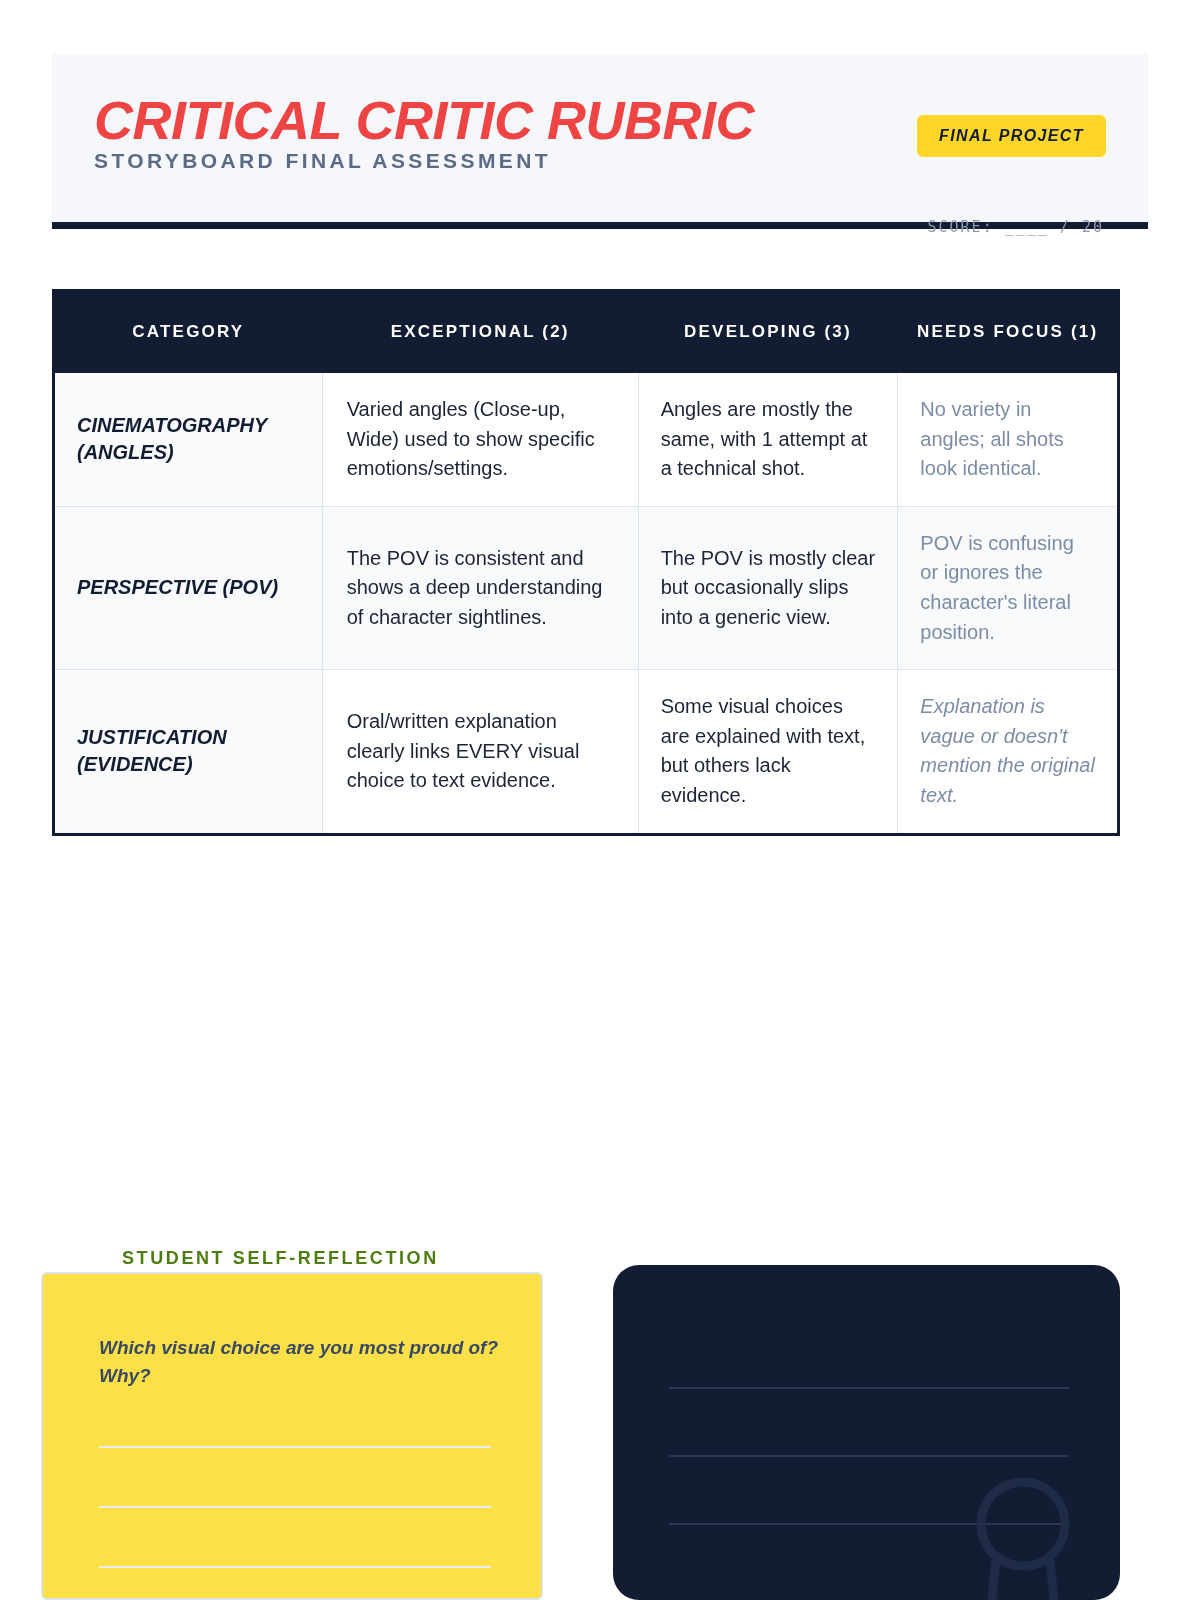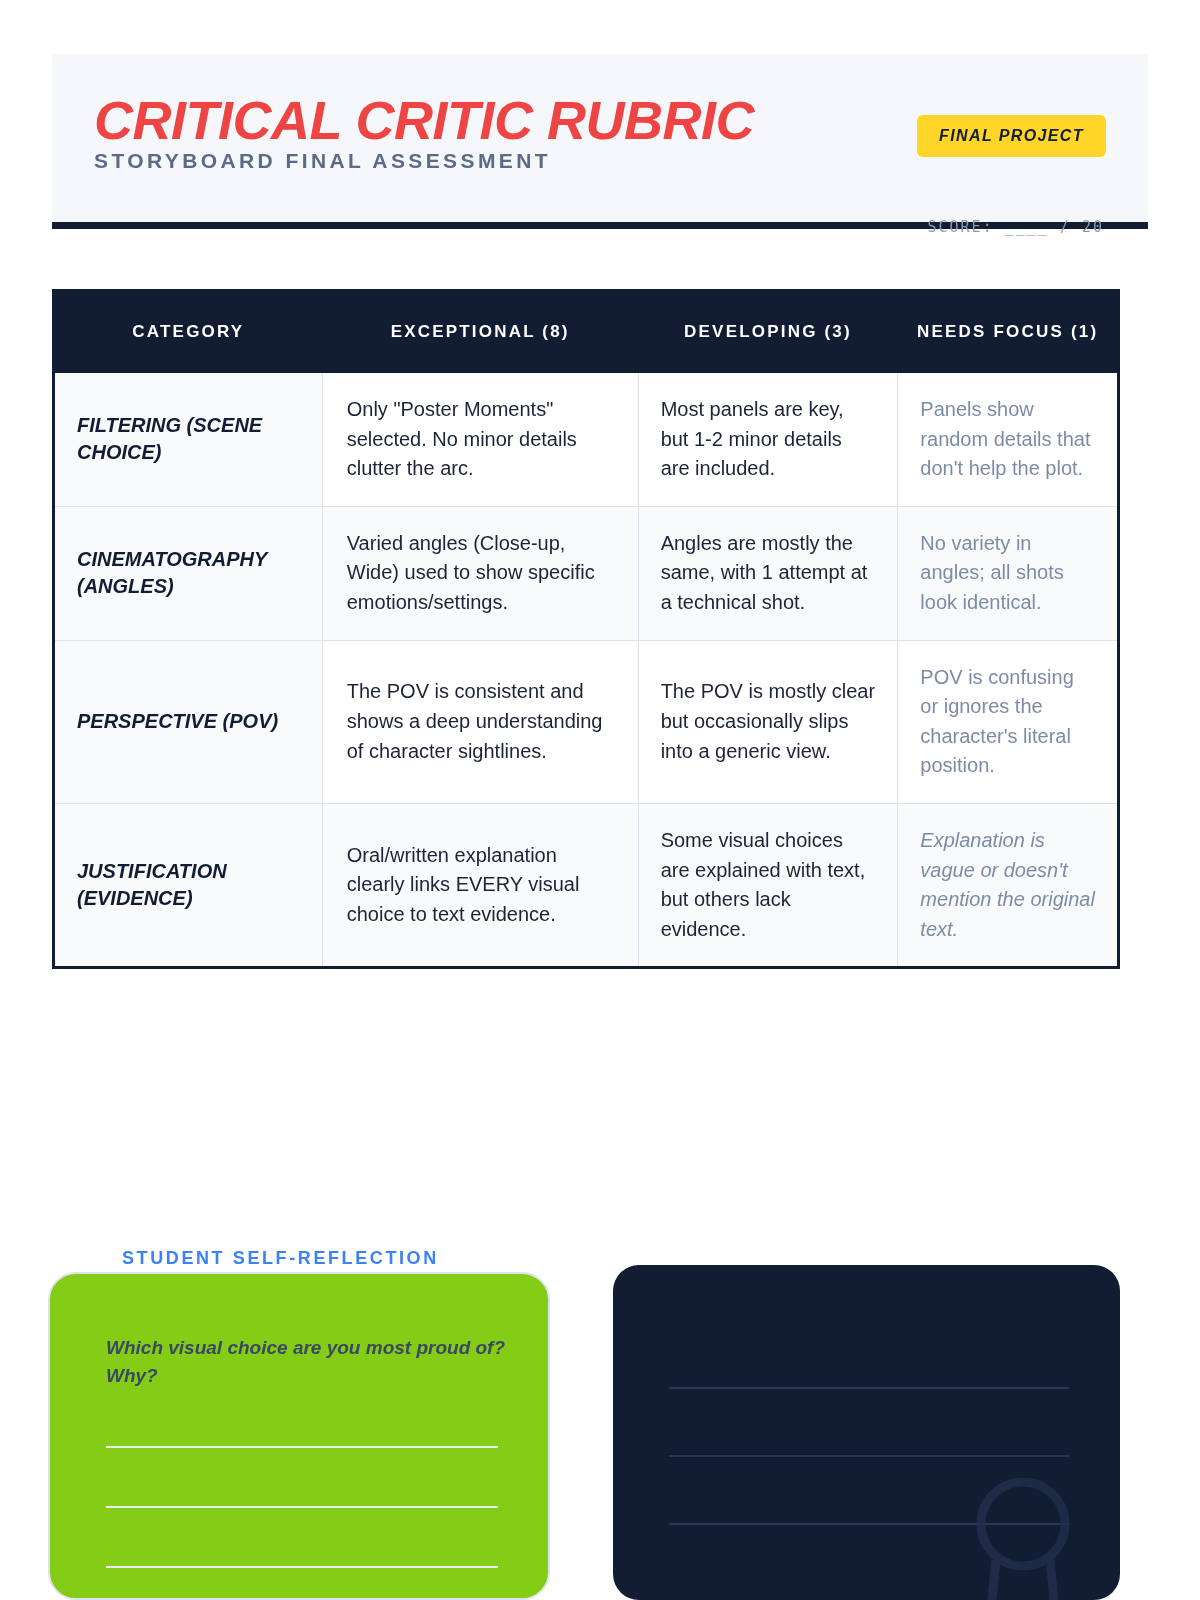--- a/index.html
+++ b/index.html
@@ -148,32 +148,32 @@
   td.needs.ital { font-style: italic; }
 
   
   .reflect-label {
     position: absolute;
     left: 122px;
     top: 1248px;
     font-size: 18px;
     font-weight: bold;
     letter-spacing: 2.6px;
-    color: #3b82f6;
+    color: #4d7c0f;
   }
 
   .reflect-box {
     position: absolute;
-    left: 48px;
+    left: 41px;
     top: 1272px;
     width: 502px;
     height: 328px;
     border: 2px solid #dde3ec;
-    border-radius: 28px;
-    background: #84cc16;
+    border-radius: 6px;
+    background: #fde047;
   }
 
   .reflect-question {
     position: absolute;
     left: 56px;
     top: 60px;
     width: 400px;
     font-size: 19px;
     font-weight: bold;
     font-style: italic;
@@ -235,32 +235,26 @@
       <div class="subtitle">STORYBOARD FINAL ASSESSMENT</div>
       <div class="badge">FINAL PROJECT</div>
       <div class="score">SCORE: ____ / 20</div>
     </div>
   </div>
 
   <table class="rubric">
     <thead>
       <tr>
         <th class="col-cat">CATEGORY</th>
-        <th class="col-exc">EXCEPTIONAL (8)</th>
+        <th class="col-exc">EXCEPTIONAL (2)</th>
         <th class="col-dev">DEVELOPING (3)</th>
         <th class="col-needs">NEEDS FOCUS (1)</th>
       </tr>
     </thead>
     <tbody>
-      <tr>
-        <td class="cat">FILTERING (SCENE CHOICE)</td>
-        <td class="exc">Only "Poster Moments" selected. No minor details clutter the arc.</td>
-        <td class="dev">Most panels are key, but 1-2 minor details are included.</td>
-        <td class="needs">Panels show random details that don't help the plot.</td>
-      </tr>
       <tr>
         <td class="cat">CINEMATOGRAPHY (ANGLES)</td>
         <td class="exc">Varied angles (Close-up, Wide) used to show specific emotions/settings.</td>
         <td class="dev">Angles are mostly the same, with 1 attempt at a technical shot.</td>
         <td class="needs">No variety in angles; all shots look identical.</td>
       </tr>
       <tr>
         <td class="cat">PERSPECTIVE (POV)</td>
         <td class="exc">The POV is consistent and shows a deep understanding of character sightlines.</td>
         <td class="dev">The POV is mostly clear but occasionally slips into a generic view.</td>

